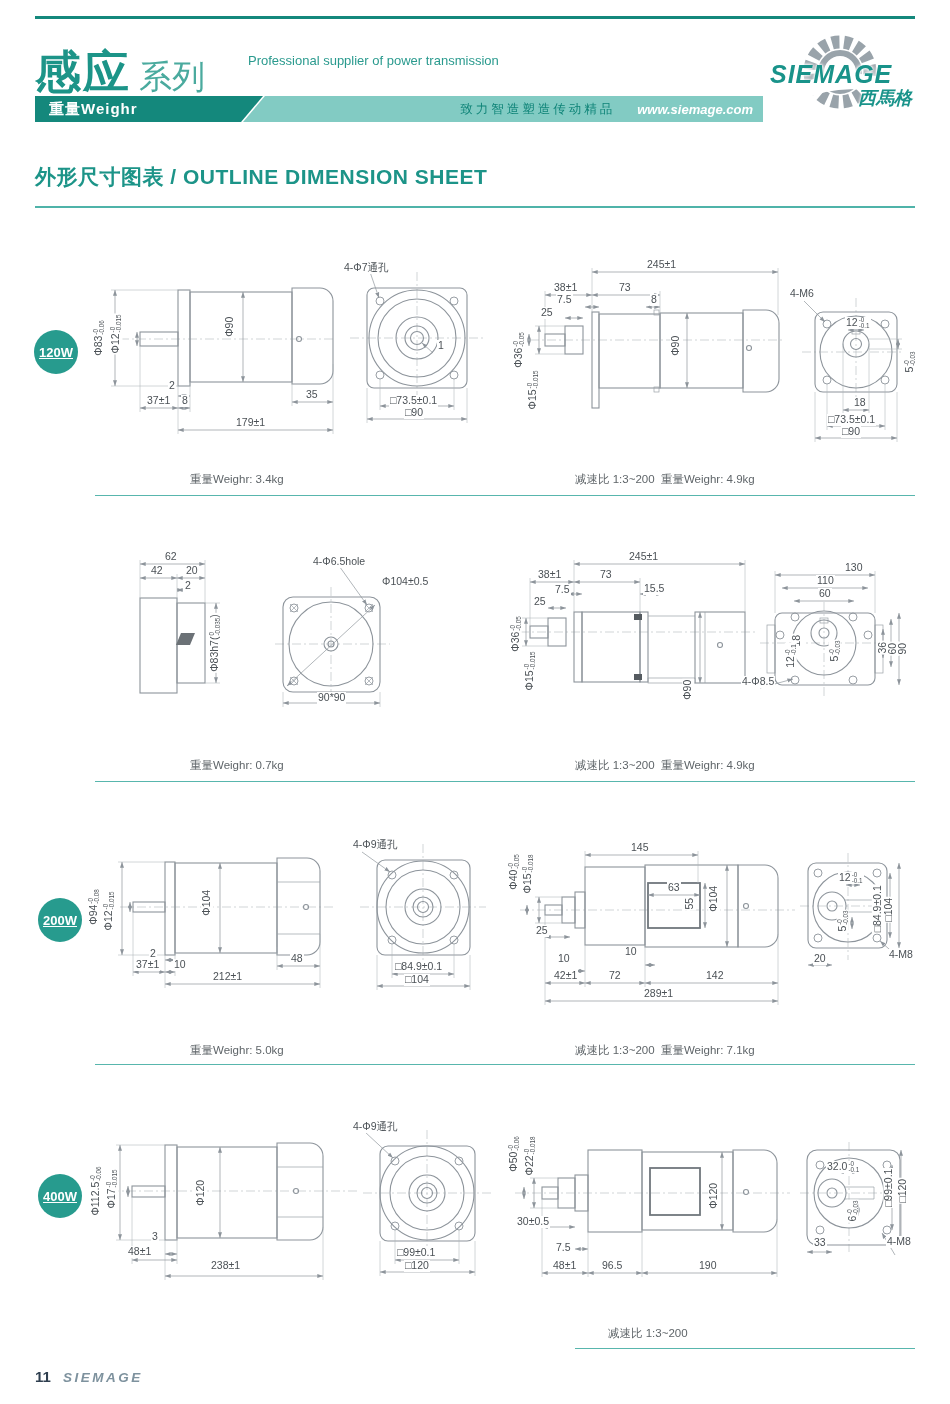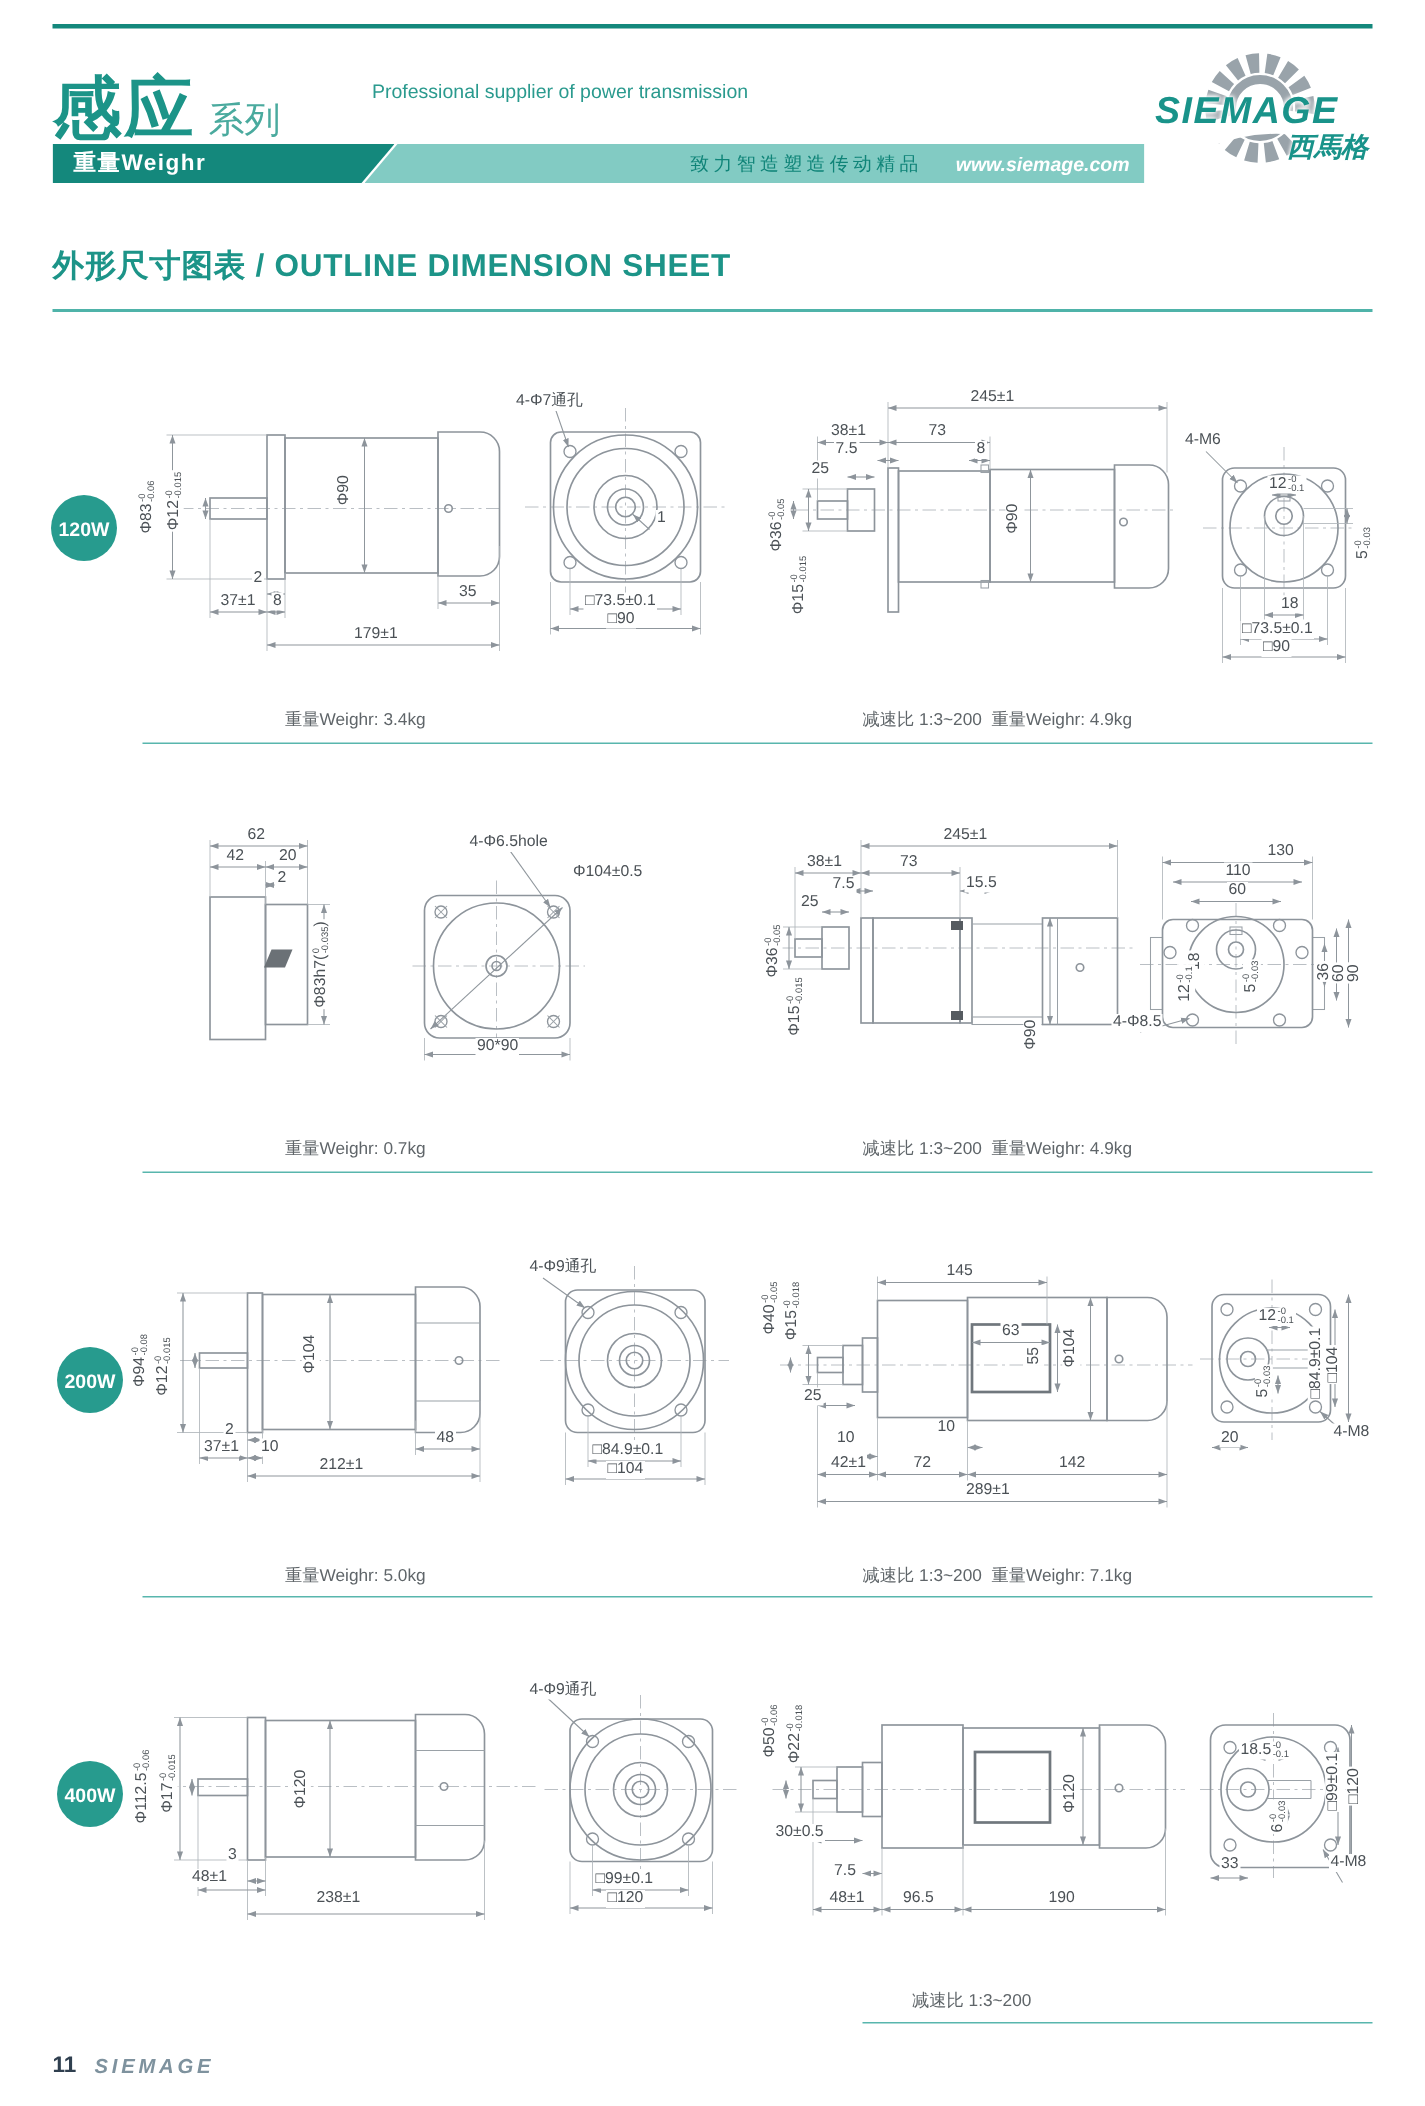--- a/index.html
+++ b/index.html
@@ -2,21 +2,21 @@
 <html><head>
 <meta charset="utf-8">
 <style>
   html,body{margin:0;padding:0;background:#e8e8e8;}
   .page{position:relative;width:950px;height:1404px;background:#ffffff;margin:0 auto;
         font-family:"Liberation Sans","DejaVu Sans",sans-serif;overflow:hidden;}
   
   .hdr-rule{position:absolute;left:35px;top:16px;width:880px;height:3px;background:#14887c;}
   .series{position:absolute;left:35px;top:42px;white-space:nowrap;}
   .series .big{font-size:46px;font-weight:800;color:#1c9488;letter-spacing:2px;}
-  .series .suf{font-size:24px;color:#4aaa9e;margin-left:8px;text-align:center;}
+  .series .suf{font-size:33px;color:#4aaa9e;margin-left:8px;text-align:center;}
   .slogan{position:absolute;left:248px;top:50px;color:#1c9488;}
   .slogan .l1{font-size:17px;}
   .slogan .l1 b{font-weight:800;}
   .slogan .l2{font-size:13px;margin-top:3px;color:#2a9a8e;}
   .bar-dark{position:absolute;left:35px;top:96px;width:228px;height:26px;background:#14887c;
             clip-path:polygon(0 0,100% 0,calc(100% - 22px) 100%,0 100%);
             color:#fff;font-weight:800;font-size:15px;line-height:26px;padding-left:14px;box-sizing:border-box;letter-spacing:1px;}
   .bar-light{position:absolute;left:243px;top:96px;width:520px;height:26px;background:#82cbc3;
              clip-path:polygon(22px 0,100% 0,100% 100%,0 100%);
              display:flex;align-items:center;justify-content:flex-end;gap:22px;padding-right:10px;box-sizing:border-box;}
@@ -27,21 +27,21 @@
   .logo .wordmark{position:absolute;left:2px;top:32px;font-size:25px;font-weight:800;font-style:italic;color:#19938a;letter-spacing:1px;
        text-shadow:0 0 3px #fff,0 0 3px #fff,0 0 5px #fff;}
   .logo .cn{position:absolute;left:90px;top:58px;font-size:18px;font-style:italic;font-weight:700;color:#19938a;
        text-shadow:0 0 3px #fff,0 0 3px #fff;}
   
   .title{position:absolute;left:35px;top:163px;font-size:21px;font-weight:800;color:#1c9488;letter-spacing:.5px;}
   .title-rule{position:absolute;left:35px;top:206px;width:880px;height:2px;background:#4fb3a9;}
   
   .row{position:absolute;left:0;width:950px;}
   .badge{position:absolute;width:44px;height:44px;border-radius:50%;background:#279b8e;color:#fff;
-         font-weight:800;font-size:13px;display:flex;align-items:center;justify-content:center;}
+         font-weight:800;font-size:13px;display:flex;align-items:center;justify-content:center;text-decoration:underline;}
   svg.draw{position:absolute;overflow:visible;}
   .ln{fill:none;stroke:#8d949b;stroke-width:1.1;}
   .b2{fill:none;stroke:#70777d;stroke-width:1.8;}
   .lt{fill:none;stroke:#9aa1a7;stroke-width:.7;}
   .cl{fill:none;stroke:#b2b8bd;stroke-width:.6;stroke-dasharray:9 3 2 3;}
   .dm{stroke:#8f969c;stroke-width:.7;fill:none;marker-start:url(#arr);marker-end:url(#arr);}
   .ld{stroke:#8f969c;stroke-width:.7;fill:none;marker-end:url(#arr);}
   .ext{stroke:#aeb4b9;stroke-width:.55;fill:none;}
   .hole{fill:none;stroke:#8d949b;stroke-width:.9;}
   .dl{position:absolute;font-size:10.5px;color:#4b5156;white-space:nowrap;line-height:1.1;background:#fff;padding:0 1px;}
@@ -747,21 +747,21 @@
       <circle class="hole" cx="20" cy="90" r="4"></circle>
         <circle class="hole" cx="87" cy="90" r="4"></circle>
       <line class="dm" x1="38" y1="32" x2="58" y2="32"></line>
       <line class="dm" x1="58" y1="64" x2="58" y2="76"></line>
       <line class="dm" x1="92" y1="25" x2="92" y2="90"></line>
       <line class="dm" x1="101" y1="10" x2="101" y2="105"></line>
       <line class="dm" x1="7" y1="112" x2="32" y2="112"></line>
       <line class="ld" x1="95" y1="115" x2="82" y2="93"></line>
     </svg>
     <span class="dl tol" style="left:826px;top:91px">
-        <span>18.5</span>
+        <span>32.0</span>
         <span class="ts">
           <span>-0</span>
           <span>-0.1</span>
         </span>
       </span>
     <span class="dl tol rot" style="left:841px;top:135px">
         <span>6</span>
         <span class="ts">
           <span>-0</span>
           <span>-0.03</span>

